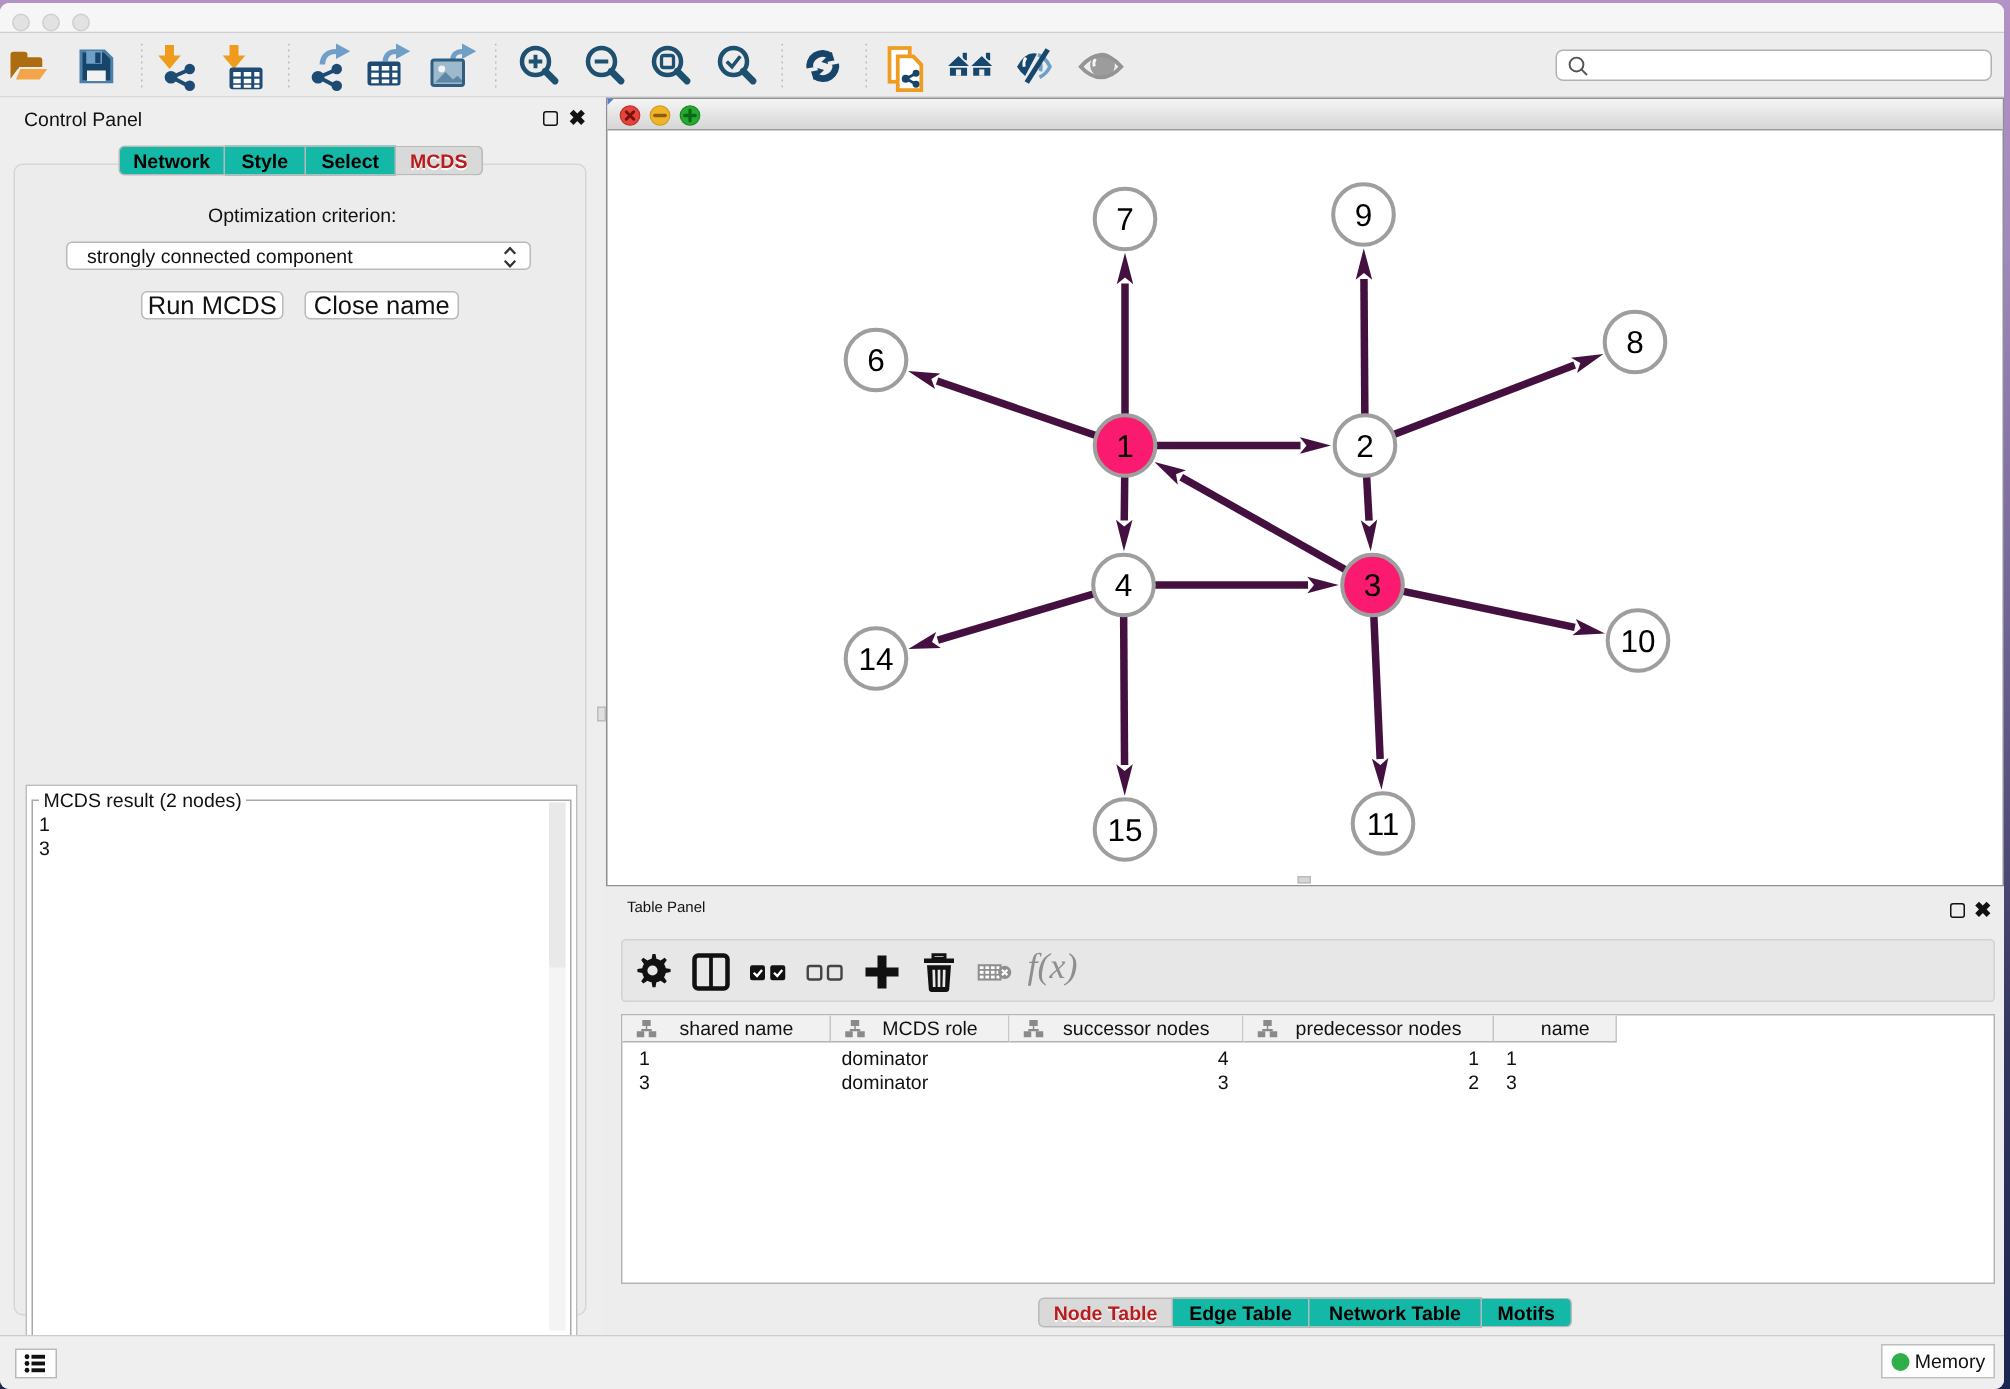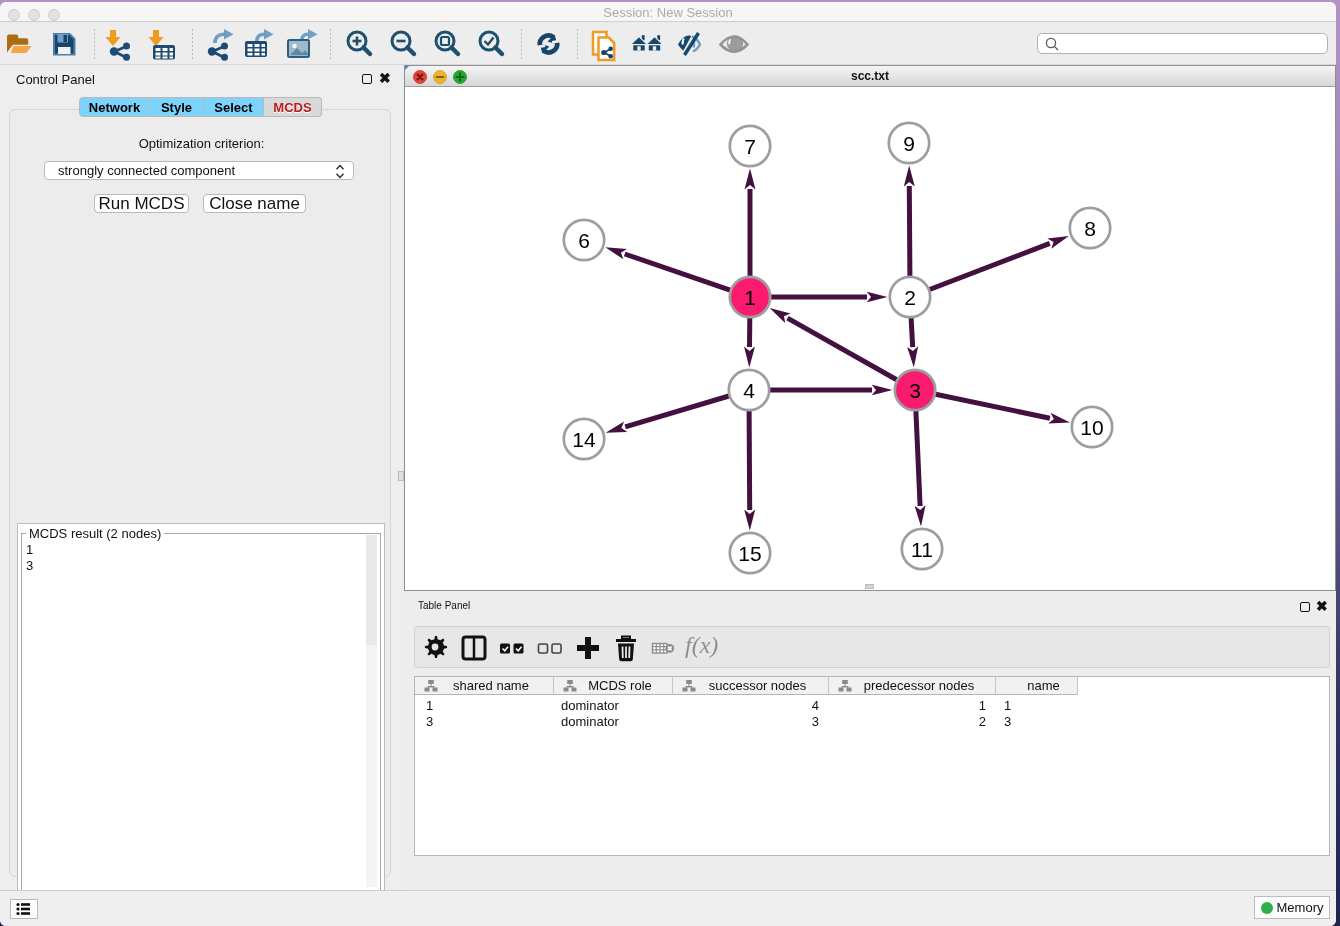--- a/index.html
+++ b/index.html
@@ -19,21 +19,21 @@
 #toolbar { left:0; top:23px; width:1336px; height:42px; background:#ededed; border-bottom:1px solid #d8d8d8; }
 .tbsep { position:absolute; top:6px; height:30px; width:1px; background-image:linear-gradient(#bbb 40%, transparent 40%); background-size:1px 4px; }
 .tbi { position:absolute; top:4px; width:36px; height:36px; }
 #searchbox { position:absolute; left:1037px; top:10px; width:291px; height:21px; background:#fff; border:1px solid #b2b2b2; border-radius:5px; }
 
 #cp { left:0; top:65px; width:403px; height:825px; background:#eeeeee; }
 #cp-title { position:absolute; left:16px; top:7px; font-size:13px; color:#111; }
 .float-ico { position:absolute; width:10px; height:10px; border:1.5px solid #111; border-radius:2px; }
 .x-ico { position:absolute; font-size:14px; font-weight:bold; color:#111; }
 .tabs { position:absolute; display:flex; z-index:5; }
-.tab { height:20px; font-size:13px; font-weight:bold; color:#000; background:#7dd3fc; border:1px solid #b9b9b9; border-left:none; line-height:19px; text-align:center; }
+.tab { height:20px; font-size:13px; font-weight:bold; color:#000; background:#14b8a6; border:1px solid #b9b9b9; border-left:none; line-height:19px; text-align:center; }
 .tab.first { border-left:1px solid #b9b9b9; border-radius:4px 0 0 4px; }
 .tab.sel { background:#d9d9d9; color:#b91c1c; text-shadow:0 1px 0 #fff; border-radius:0 4px 4px 0; }
 .tpi { position:absolute; top:5px; width:32px; height:32px; }
 .hico { position:absolute; left:9px; top:2px; width:14px; height:14px; }
 #cp-content { position:absolute; left:9px; top:44px; width:382px; height:768px; background:#ececec; border:1px solid #d6d6d6; border-radius:6px; }
 #opt-label { position:absolute; left:0; top:71px; width:100%; text-align:center; font-size:13px; color:#111; }
 #dropdown { position:absolute; left:44px; top:96px; width:310px; height:19px; background:#fff; border:1px solid #b9b9b9; border-radius:4px; font-size:13px; line-height:17px; padding-left:13px; color:#111; }
 .btn { position:absolute; height:19px; background:#fff; border:1px solid #b9b9b9; border-radius:4px; font-size:17px; line-height:17px; text-align:center; color:#111; }
 #resultbox { position:absolute; left:17px; top:426px; width:368px; height:379px; background:#fff; border:1px solid #bdbdbd;margin-top:32px; }
 #groupbox { position:absolute; left:3px; top:9px; width:360px; height:366px; border:1px solid #a9a9a9; }
@@ -60,21 +60,20 @@
 #mem-btn { position:absolute; right:6px; top:5px; width:76px; height:23px; background:#fdfdfd; border:1px solid #bdbdbd; font-size:13px; text-align:center; line-height:21px; color:#111; }
 </style>
 </head>
 <body>
 <div id="win" class="abs"></div>
 
 <div id="titlebar" class="abs">
   <div class="dot" style="left:8px"></div>
   <div class="dot" style="left:28px"></div>
   <div class="dot" style="left:48px"></div>
-  <div id="title-text">Session: New Session</div>
 </div>
 
 <div id="toolbar" class="abs">
 
   <svg class="tbi" style="left:2px;top:6px" viewBox="0 0 36 36">
     <path d="M5,23.5 L5,7.4 Q5,5.5 7,5.5 L14.3,5.5 Q16.2,5.5 16.3,7.4 L16.3,9.2 L24.3,9.2 Q26.2,9.3 26.2,11.2 L26.2,17 L9.8,17 Z" fill="#ae6c10"></path>
     <path d="M11.2,16.3 L30.9,16.3 L24.8,24.6 L7.7,24.6 Z" fill="#f4a54a" stroke="#ededed" stroke-width="1.3"></path>
   </svg>
 
   <svg class="tbi" style="left:47px;top:5.5px" viewBox="0 0 36 36">
@@ -277,21 +276,20 @@
 <div id="net" class="abs">
   <div id="net-titlebar">
     <svg width="70" height="21" viewBox="0 0 70 21" style="position:absolute;left:0;top:0">
       <circle cx="15" cy="11" r="6.5" fill="#e3453d" stroke="#c03028" stroke-width="0.8"></circle>
       <path d="M12.5,8.5 L17.5,13.5 M17.5,8.5 L12.5,13.5" stroke="#7a120c" stroke-width="2" stroke-linecap="round"></path>
       <circle cx="35" cy="11" r="6.5" fill="#f0b429" stroke="#d09a18" stroke-width="0.8"></circle>
       <path d="M31.5,11 L38.5,11" stroke="#8c5e10" stroke-width="2.2" stroke-linecap="round"></path>
       <circle cx="55" cy="11" r="6.5" fill="#27a833" stroke="#1a8a25" stroke-width="0.8"></circle>
       <path d="M51.5,11 L58.5,11 M55,7.5 L55,14.5" stroke="#0b6a14" stroke-width="2.2" stroke-linecap="round"></path>
     </svg>
-    <div id="net-title">scc.txt</div>
   </div>
   <div style="position:absolute;left:0;top:0;width:0;height:0;border-top:4px solid #4a7fd6;border-right:4px solid transparent;"></div>
   <svg id="graph" width="930" height="503" style="position:absolute;left:0;top:21px;" viewBox="0 0 930 503">
     <defs>
       <marker id="arr" viewBox="0 0 21 12" refX="0.5" refY="6" markerWidth="21" markerHeight="12" markerUnits="userSpaceOnUse" orient="auto">
         <path d="M21,6 L0,0.5 L4.5,6 L0,11.5 Z" fill="#441040"></path>
       </marker>
     </defs>
     <g stroke="#441040" stroke-width="5" marker-end="url(#arr)">
       <line x1="345.0" y1="189.0" x2="345.0" y2="102.0"></line>
@@ -439,20 +437,26 @@
     <div class="td" style="left:146px; top:21px;">dominator</div>
     <div class="td" style="left:258px; top:21px; width:146px; text-align:right;">4</div>
     <div class="td" style="left:414px; top:21px; width:157px; text-align:right;">1</div>
     <div class="td" style="left:589px; top:21px;">1</div>
     <div class="td" style="left:11px; top:37px;">3</div>
     <div class="td" style="left:146px; top:37px;">dominator</div>
     <div class="td" style="left:258px; top:37px; width:146px; text-align:right;">3</div>
     <div class="td" style="left:414px; top:37px; width:157px; text-align:right;">2</div>
     <div class="td" style="left:589px; top:37px;">3</div>
   </div>
+  <div class="tabs btabs" style="left:288px;">
+    <div class="tab first sel" style="width:90px; border-radius:4px 0 0 4px;">Node Table</div>
+    <div class="tab" style="width:91px;">Edge Table</div>
+    <div class="tab" style="width:115px;">Network Table</div>
+    <div class="tab" style="width:60px; border-radius:0 4px 4px 0;">Motifs</div>
+  </div>
 </div>
 
 <div id="status" class="abs">
   <div id="list-btn">
     <svg width="26" height="18" viewBox="0 0 26 18" style="position:absolute;left:0;top:0">
       <g fill="#111">
           <circle cx="7" cy="4.5" r="1.6"></circle>
           <circle cx="7" cy="9" r="1.6"></circle>
           <circle cx="7" cy="13.5" r="1.6"></circle>
       <rect x="10" y="3.2" width="9" height="2.6"></rect>

